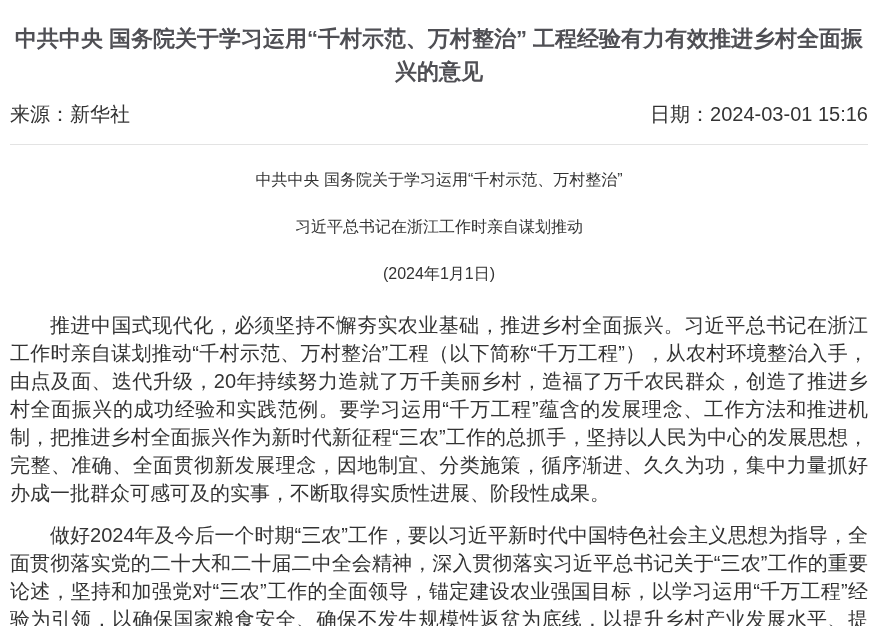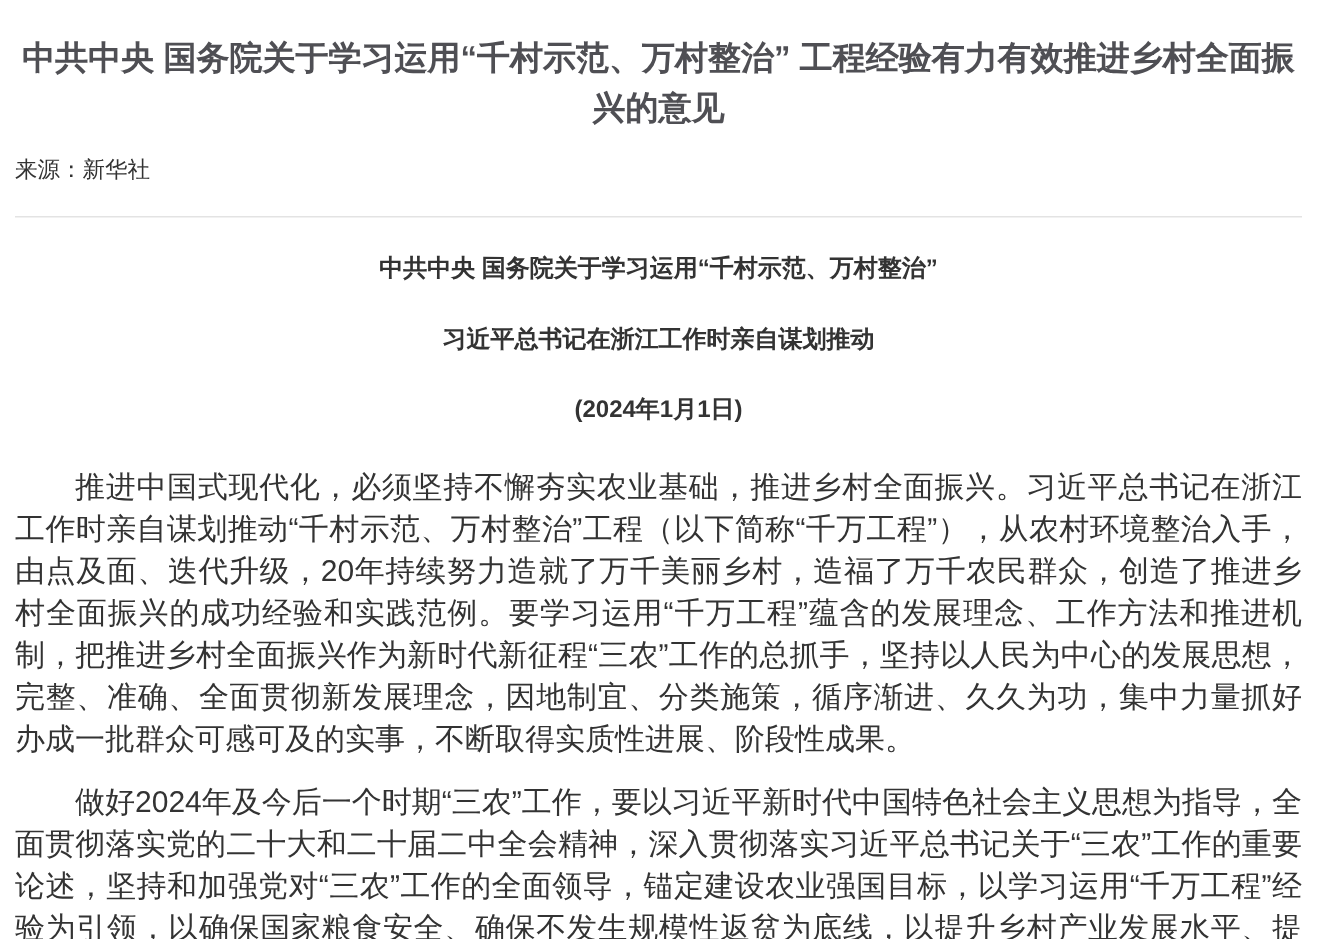--- a/index.html
+++ b/index.html
@@ -25,37 +25,37 @@
     line-height: 33px;
     font-weight: 700;
     text-align: center;
     color: #4f4f54;
   }
   .meta-row {
     display: flex;
     justify-content: space-between;
     align-items: baseline;
     margin-top: 17px;
-    font-size: 15px;
+    font-size: 20px;
     line-height: 18px;
     color: #333333;
   }
   .divider {
     border: 0;
     border-top: 1px solid #e3e3e3;
     margin: 21px 0 0;
     height: 0;
   }
   .article {
     padding-top: 25px;
   }
   .doc-heading {
     margin: 0 0 27px;
     text-align: center;
-    font-weight: 700;
+    font-weight: 400;
     font-size: 16px;
     line-height: 20px;
     color: #333333;
   }
   .body-para {
     margin: 0 0 14px;
     font-size: 20px;
     line-height: 28px;
     text-align: justify;
     text-indent: 2em;
@@ -64,20 +64,21 @@
 </style>
 </head>
 <body>
 
 <div class="page">
 
   <h1 class="page-title">中共中央 国务院关于学习运用“千村示范、万村整治” 工程经验有力有效推进乡村全面振兴的意见</h1>
 
   <div class="meta-row">
     <span class="meta-source">来源：新华社</span>
+    <span class="meta-date">日期：2024-03-01 15:16</span>
   </div>
 
   <hr class="divider">
 
   <div class="article">
     <p class="doc-heading">中共中央 国务院关于学习运用“千村示范、万村整治”</p>
     <p class="doc-heading">习近平总书记在浙江工作时亲自谋划推动</p>
     <p class="doc-heading">(2024年1月1日)</p>
     <p class="body-para">推进中国式现代化，必须坚持不懈夯实农业基础，推进乡村全面振兴。习近平总书记在浙江工作时亲自谋划推动“千村示范、万村整治”工程（以下简称“千万工程”），从农村环境整治入手，由点及面、迭代升级，20年持续努力造就了万千美丽乡村，造福了万千农民群众，创造了推进乡村全面振兴的成功经验和实践范例。要学习运用“千万工程”蕴含的发展理念、工作方法和推进机制，把推进乡村全面振兴作为新时代新征程“三农”工作的总抓手，坚持以人民为中心的发展思想，完整、准确、全面贯彻新发展理念，因地制宜、分类施策，循序渐进、久久为功，集中力量抓好办成一批群众可感可及的实事，不断取得实质性进展、阶段性成果。</p>
     <p class="body-para">做好2024年及今后一个时期“三农”工作，要以习近平新时代中国特色社会主义思想为指导，全面贯彻落实党的二十大和二十届二中全会精神，深入贯彻落实习近平总书记关于“三农”工作的重要论述，坚持和加强党对“三农”工作的全面领导，锚定建设农业强国目标，以学习运用“千万工程”经验为引领，以确保国家粮食安全、确保不发生规模性返贫为底线，以提升乡村产业发展水平、提升乡村建设水平、提升乡村治理水平为重点，强化科技和改革双轮驱动，强化农民增收举措，打好乡村全面振兴漂亮仗，绘就宜居宜业和美乡村新画卷，以加快农业农村现代化更好推进中国式现代化建设。</p>

